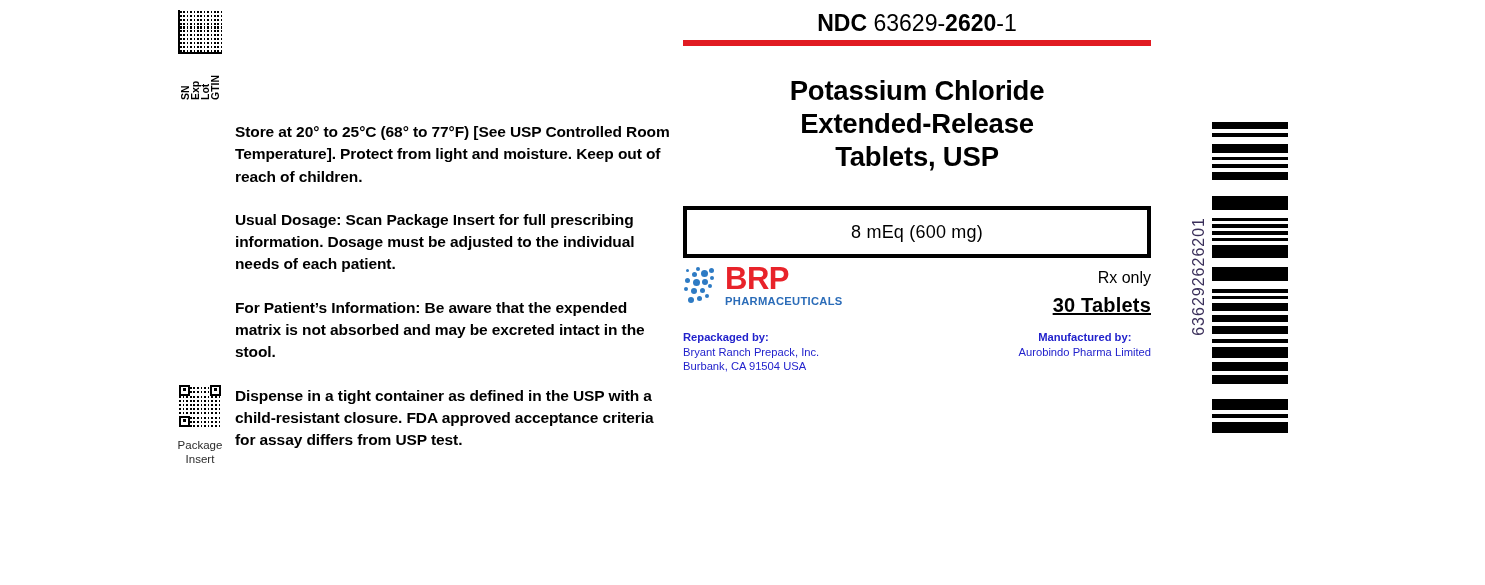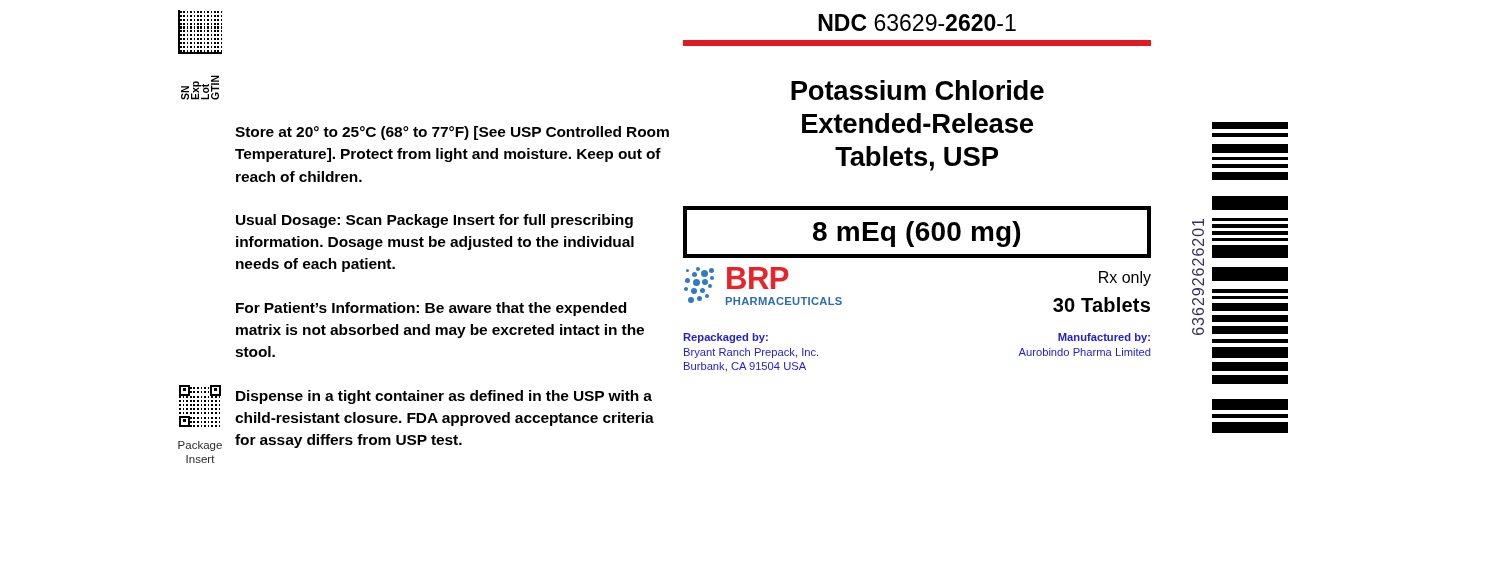--- a/index.html
+++ b/index.html
@@ -156,22 +156,22 @@
 
   #strength-box {
     margin-top: 33px;
     border: 4px solid #000;
     height: 44px;
     display: flex;
     align-items: center;
     justify-content: center;
   }
   #strength-text {
-    font-size: 28px;
-    font-weight: bold;
+    font-size: 18px;
+    font-weight: normal;
     letter-spacing: 0.2px;
   }
 
   #brand-row {
     margin-top: 4px;
     display: flex;
     align-items: flex-start;
     justify-content: space-between;
   }
 
@@ -214,33 +214,34 @@
   #rx-only {
     font-size: 16px;
     line-height: 19px;
   }
   #tablet-count {
     font-size: 20px;
     font-weight: bold;
     line-height: 24px;
     margin-top: 6px;
     letter-spacing: 0.2px;
+    text-decoration: underline;
   }
 
   #company-row {
     margin-top: 13px;
     display: flex;
     justify-content: space-between;
     align-items: flex-start;
     color: #2222cc;
     font-size: 11.2px;
     line-height: 14.5px;
   }
   #company-row .heading { font-weight: bold; }
-  #manufacturer-block { text-align: right; }
+  #manufacturer-block { text-align: center; }
 
   
   #barcode-area {
     position: absolute;
     left: 1190px;
     top: 122px;
     width: 110px;
     height: 315px;
   }
   #barcode-digits {

